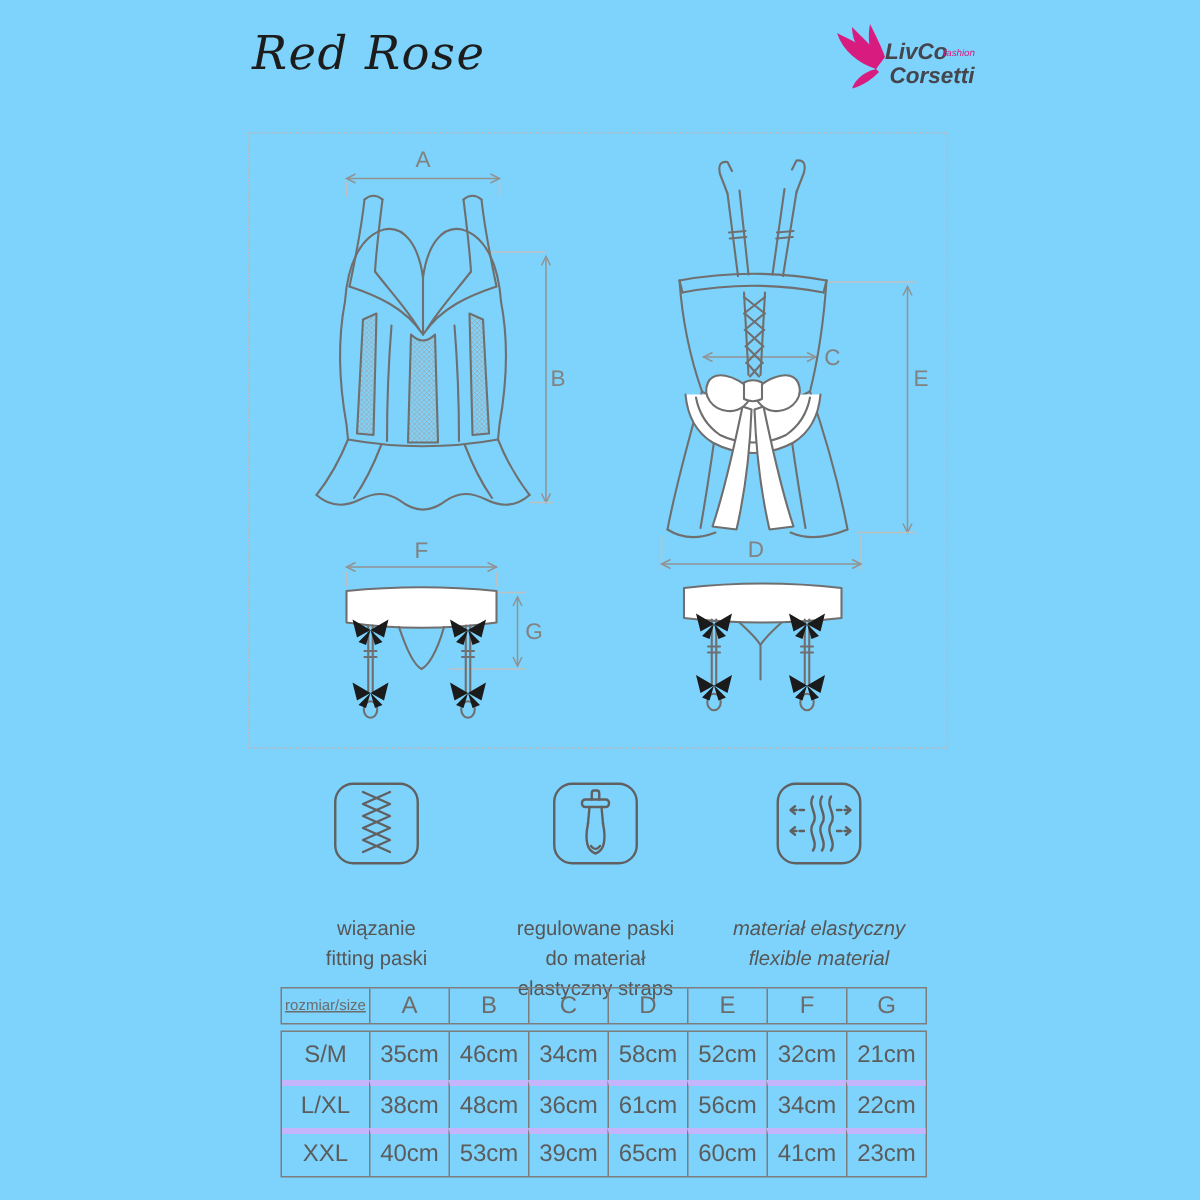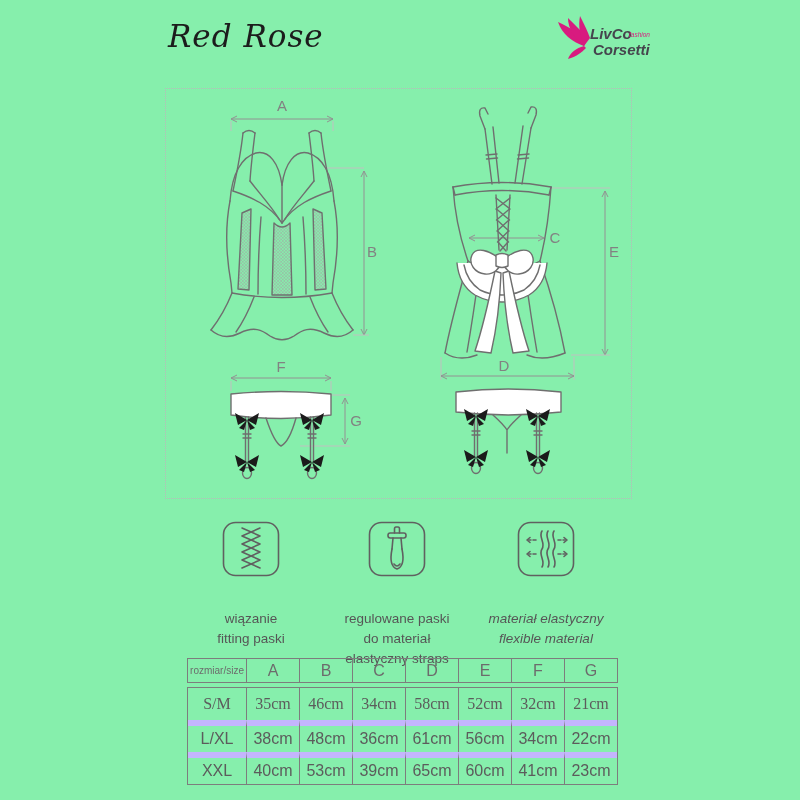--- a/index.html
+++ b/index.html
@@ -1,16 +1,16 @@
 <!DOCTYPE html>
 <html><head>
 <meta charset="utf-8">
 <style>
   html,body{margin:0;padding:0;background:#fff;}
-  .page{position:relative;width:800px;height:800px;background:#86efac;overflow:hidden;
+  .page{position:relative;width:800px;height:800px;background:#7dd3fc;overflow:hidden;
         font-family:"Liberation Sans",sans-serif;}
 
   
   .title{position:absolute;left:168px;top:18px;font-family:"DejaVu Serif",serif;
          font-style:italic;font-size:31px;color:#1c1c1c;letter-spacing:1px;}
   .logo{position:absolute;left:550px;top:12px;}
 
   
   .panel{position:absolute;left:165px;top:88px;width:465px;height:409px;
          border:1.5px dotted #b9b9b9;}
@@ -33,27 +33,27 @@
   .icon-art{fill:none;stroke:#606060;stroke-width:1.6;stroke-linecap:round;stroke-linejoin:round;}
   .icon-box{margin-bottom:16px;}
   .caption{margin-top:16px;text-align:center;font-size:13.5px;line-height:20px;color:#565656;}
 
   
   .size-table{position:absolute;left:187px;top:658px;color:#5c5c5c;}
   .st-header{display:grid;grid-template-columns:58px repeat(7,53px);height:23px;
              border:1px solid #7d7d7d;}
   .st-header>div{display:flex;align-items:center;justify-content:center;
                  border-left:1px solid #7d7d7d;font-size:16px;color:#6c6c6c;}
-  .st-header>div:first-child{border-left:none;font-size:10px;color:#6c6c6c;}
+  .st-header>div:first-child{border-left:none;font-size:10px;color:#6c6c6c;text-decoration:underline;}
   .st-body{margin-top:4px;border:1px solid #7d7d7d;display:grid;
            grid-template-columns:58px repeat(7,53px);grid-auto-rows:32px;}
   .st-body>div{display:flex;align-items:center;justify-content:center;
-               border-left:1px solid #7d7d7d;border-top:6px solid #c4b5fd;font-size:16px;}
+               border-left:1px solid #7d7d7d;border-top:4px solid #c4b5fd;font-size:16px;}
   .st-body>div:nth-child(8n+1){border-left:none;}
-  .st-body>div:nth-child(-n+8){border-top:none;font-family:Liberation Serif, serif;}
+  .st-body>div:nth-child(-n+8){border-top:none;}
 </style>
 </head>
 <body>
 
 <div class="page">
 
   <div class="title">Red Rose</div>
 
   <svg class="logo" width="105" height="52" viewBox="0 0 105 52">
     <g fill="#d81b7f">

